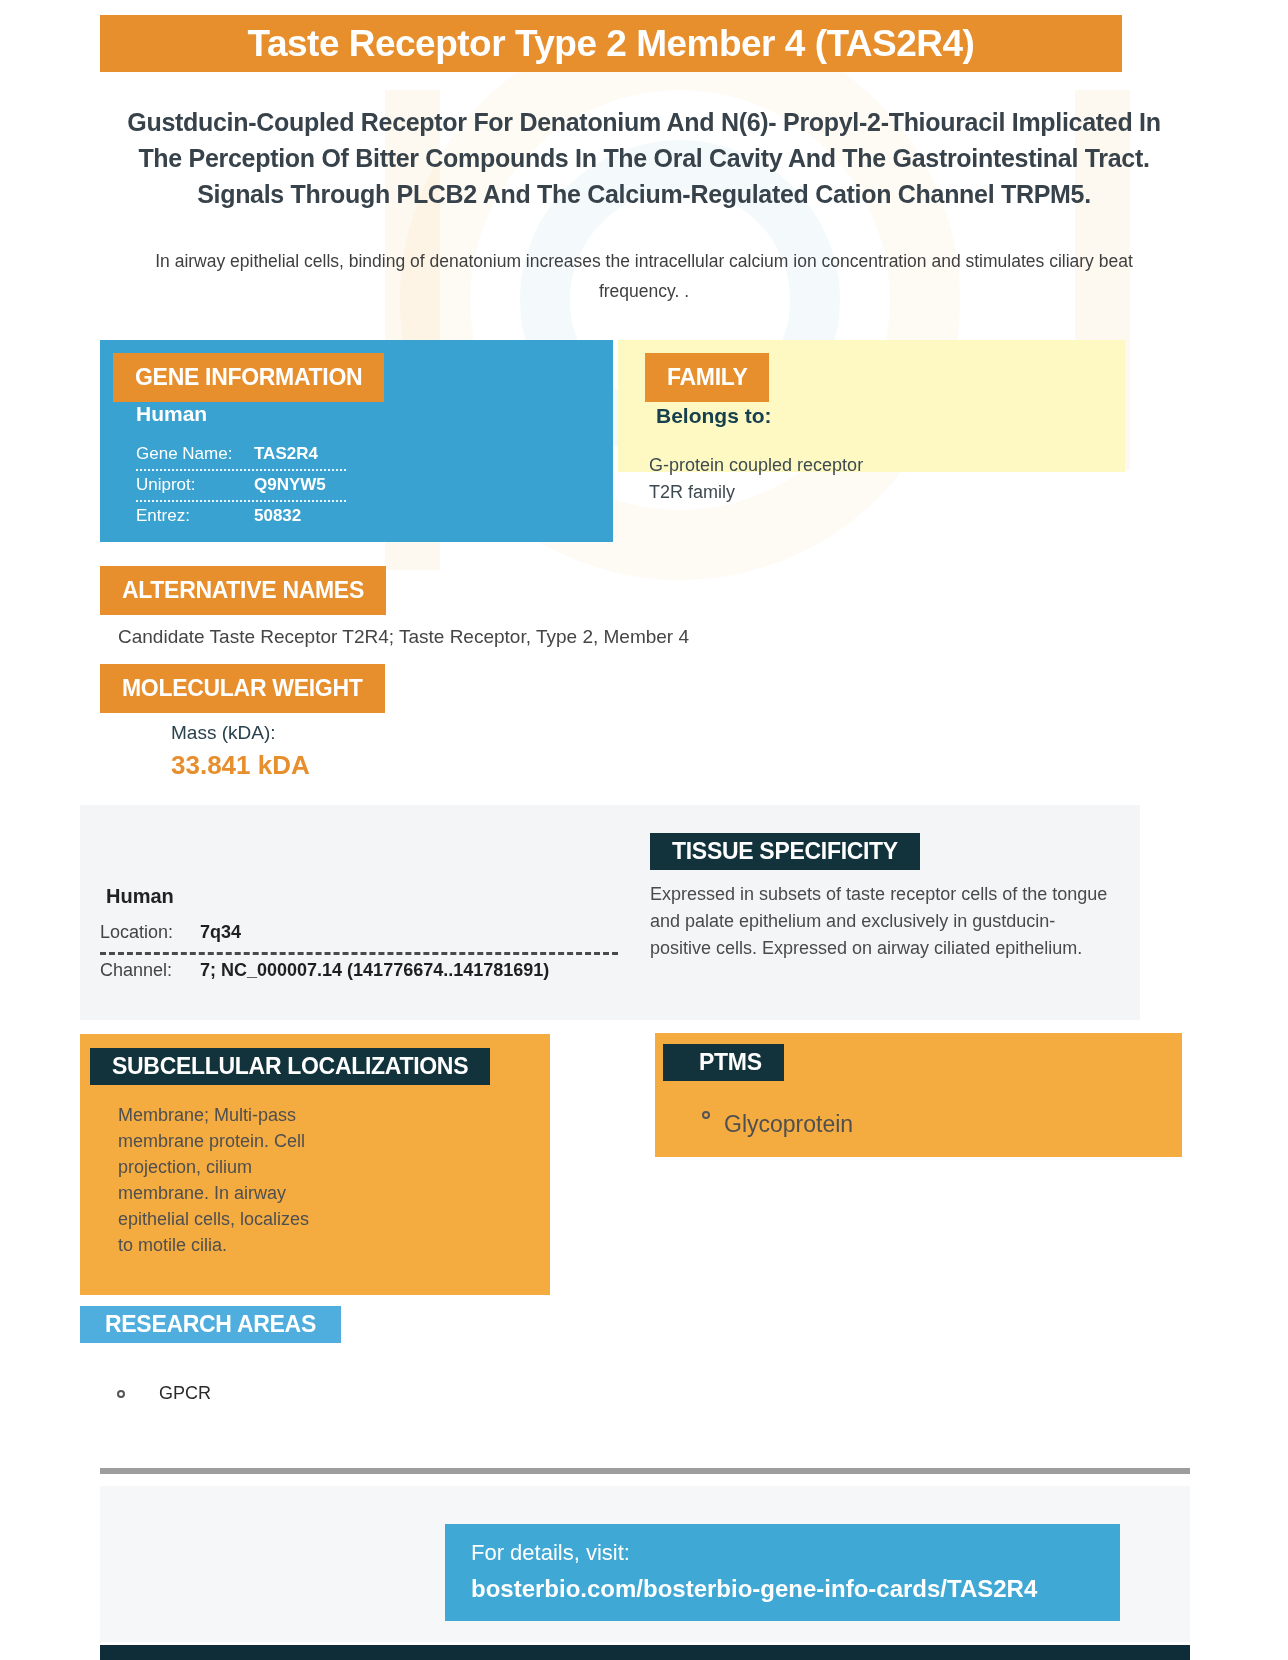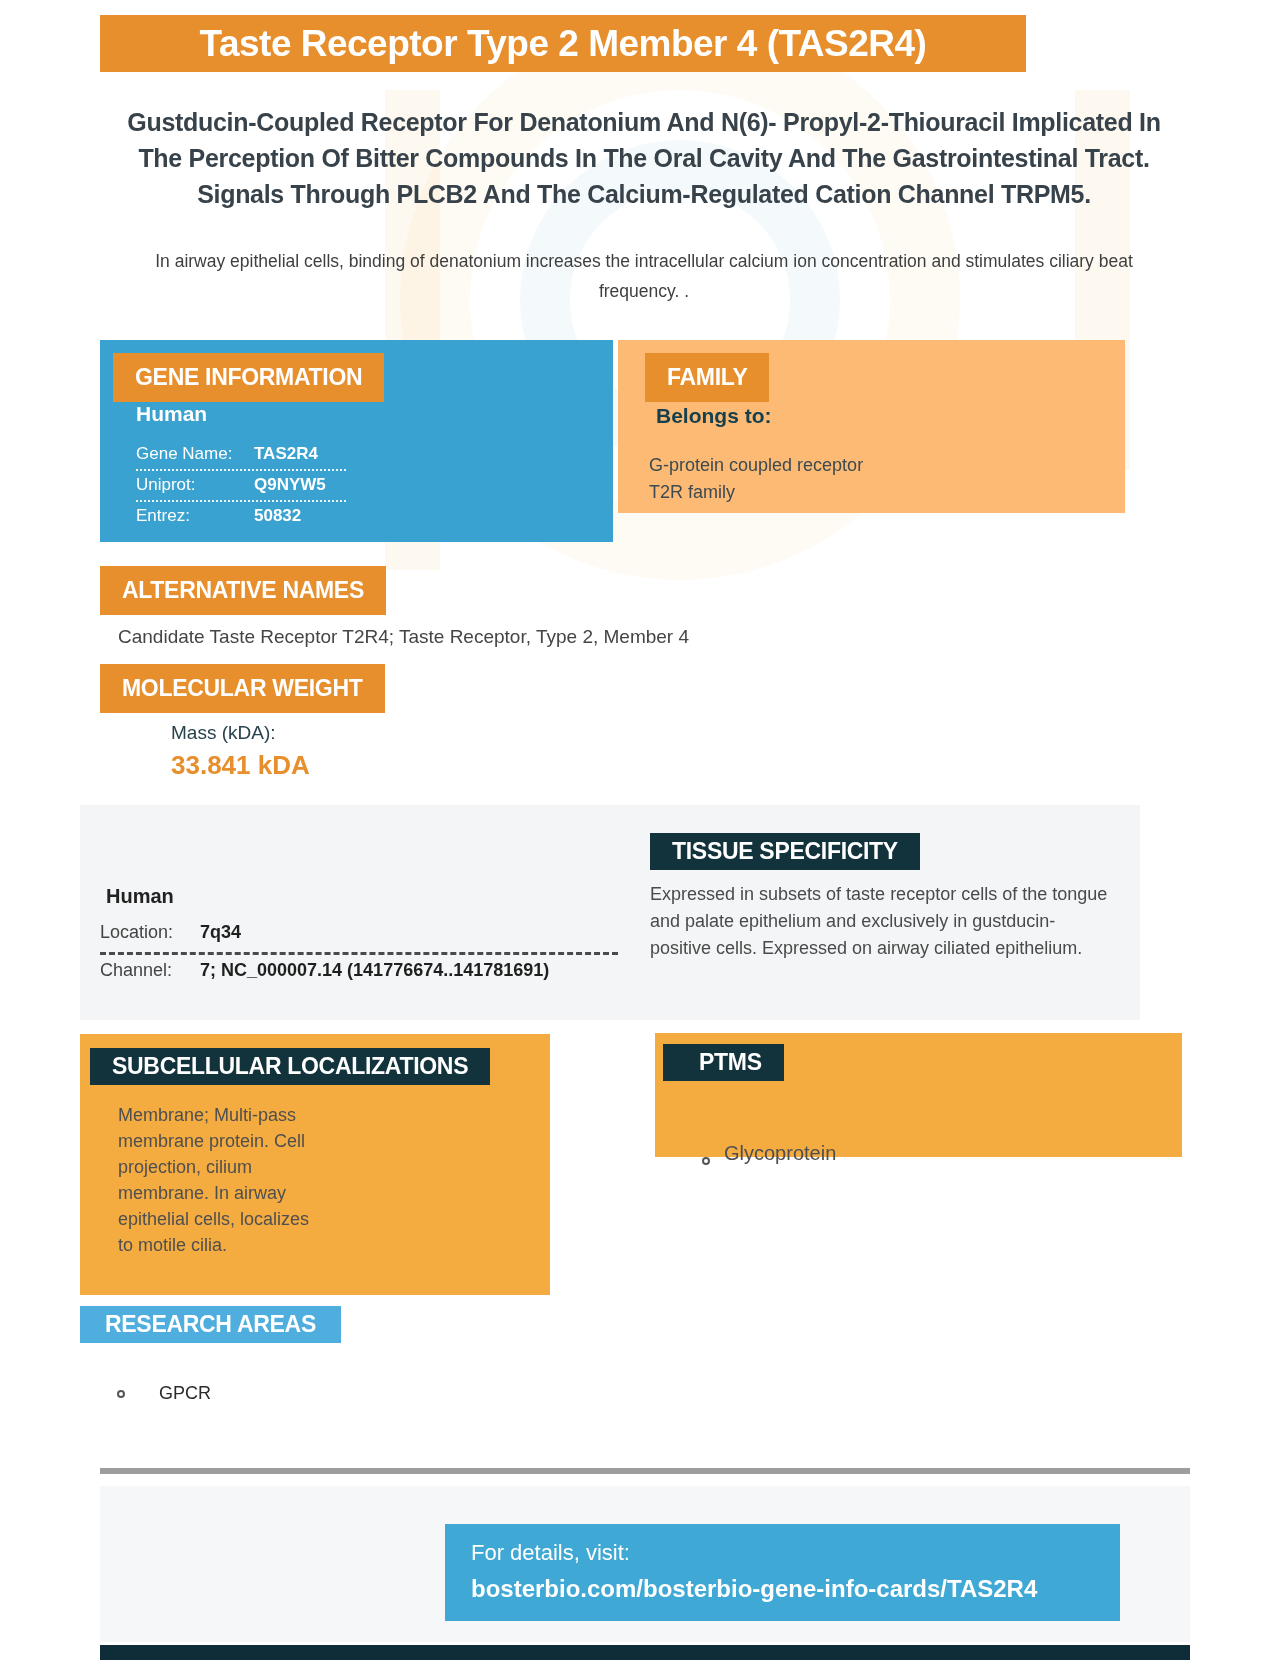--- a/index.html
+++ b/index.html
@@ -21,21 +21,21 @@
   .watermark-band-left {
     position:absolute; left:385px; top:90px; width:55px; height:480px;
     background:rgba(247,196,110,0.10);
   }
   .watermark-band-right {
     position:absolute; left:1075px; top:90px; width:55px; height:380px;
     background:rgba(247,196,110,0.10);
   }
 
   .title-banner {
-    position:absolute; left:100px; top:15px; width:926px; height:57px;
+    position:absolute; left:100px; top:15px; width:1022px; height:57px;
     background:#E78E2D; color:#ffffff; font-weight:bold; font-size:37px;
     text-align:center; line-height:57px; letter-spacing:-0.5px;
   }
   .subtitle {
     position:absolute; left:110px; top:104px; width:1068px;
     color:#37424A; font-weight:bold; font-size:25px; line-height:36px;
     text-align:center; letter-spacing:-0.3px;
   }
   .description {
     position:absolute; left:125px; top:246px; width:1038px;
@@ -64,22 +64,22 @@
   }
   .gene-rows { position:absolute; left:36px; top:100px; width:210px; }
   .gene-row {
     display:flex; padding:4px 0 5px 0; color:#ffffff; font-size:17px;
   }
   .gene-row.dotted { border-bottom:2px dotted rgba(255,255,255,0.9); }
   .gene-row .g-label { width:118px; font-weight:normal; }
   .gene-row .g-value { font-weight:bold; }
 
   .family-box {
-    position:absolute; left:618px; top:340px; width:507px; height:173px;
-    background:#fdba74;
+    position:absolute; left:618px; top:340px; width:507px; height:132px;
+    background:#fef9c3;
   }
   .family-box .tag { position:absolute; left:27px; top:13px; }
   .family-belongs {
     position:absolute; left:38px; top:64px; color:#16404E; font-weight:bold;
     font-size:21px;
   }
   .family-lines {
     position:absolute; left:31px; top:112px; color:#3D4A50; font-size:18px;
     line-height:27px;
   }
@@ -131,22 +131,22 @@
     position:absolute; left:38px; top:68px; width:205px; color:#4F4F50;
     font-size:18px; line-height:26px;
   }
 
   .ptms-box {
     position:absolute; left:655px; top:1033px; width:527px; height:124px;
     background:#F4AC40;
   }
   .ptms-box .dark-header { position:absolute; left:8px; top:11px;padding-left:36px; }
   .ptms-item {
-    position:absolute; left:47px; top:78px; display:flex; align-items:flex-end;
-    color:#4F4F50; font-size:20px;margin-top:31px;
+    position:absolute; left:47px; top:78px; display:flex; align-items:flex-start;
+    color:#4F4F50; font-size:23px;
   }
   .bullet-circle {
     display:inline-block; width:8px; height:8px; border:2px solid #555555;
     border-radius:50%; margin-right:14px; flex:0 0 auto;
   }
 
   .research-tag {
     position:absolute; left:80px; top:1306px; background:#4FAEDD; color:#ffffff;
     font-weight:bold; font-size:23px; padding:5px 25px; display:inline-block;
     letter-spacing:-0.3px;

